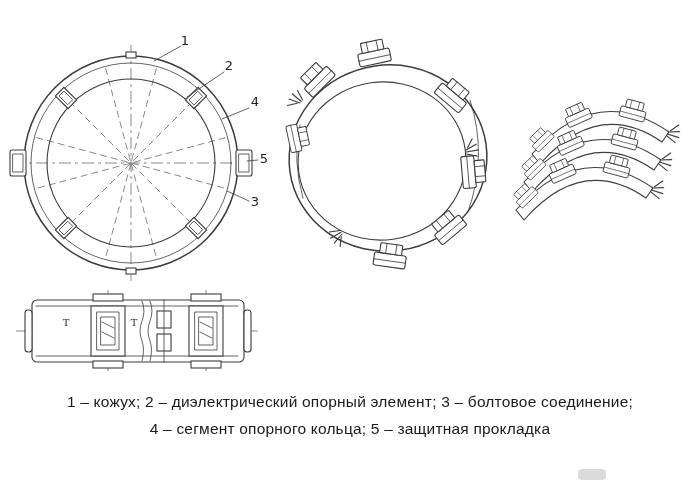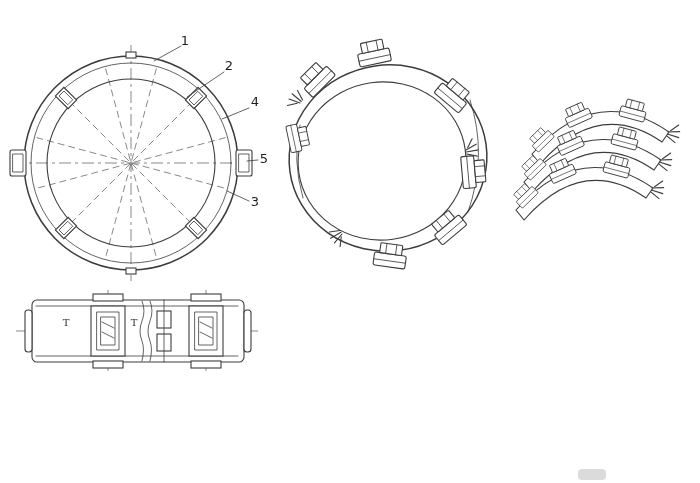--- a/index.html
+++ b/index.html
@@ -167,16 +167,18 @@
 
       <path class="draw thin" d="M112 9 q4 10 0 20 q-4 10 0 20 q3 8 0 20"></path>
       <path class="draw thin" d="M120 9 q4 10 0 20 q-4 10 0 20 q3 8 0 20"></path>
 
       <text class="tlabel" x="36" y="34" text-anchor="middle">Т</text>
       <text class="tlabel" x="104" y="34" text-anchor="middle">Т</text>
     </g>
   </svg>
 
   <div class="caption">
+    <div>1 – кожух; 2 – диэлектрический опорный элемент; 3 – болтовое соединение;</div>
+    <div>4 – сегмент опорного кольца; 5 – защитная прокладка</div>
   </div>
 
   <div class="smudge"></div>
 </div>
 
 </body></html>

